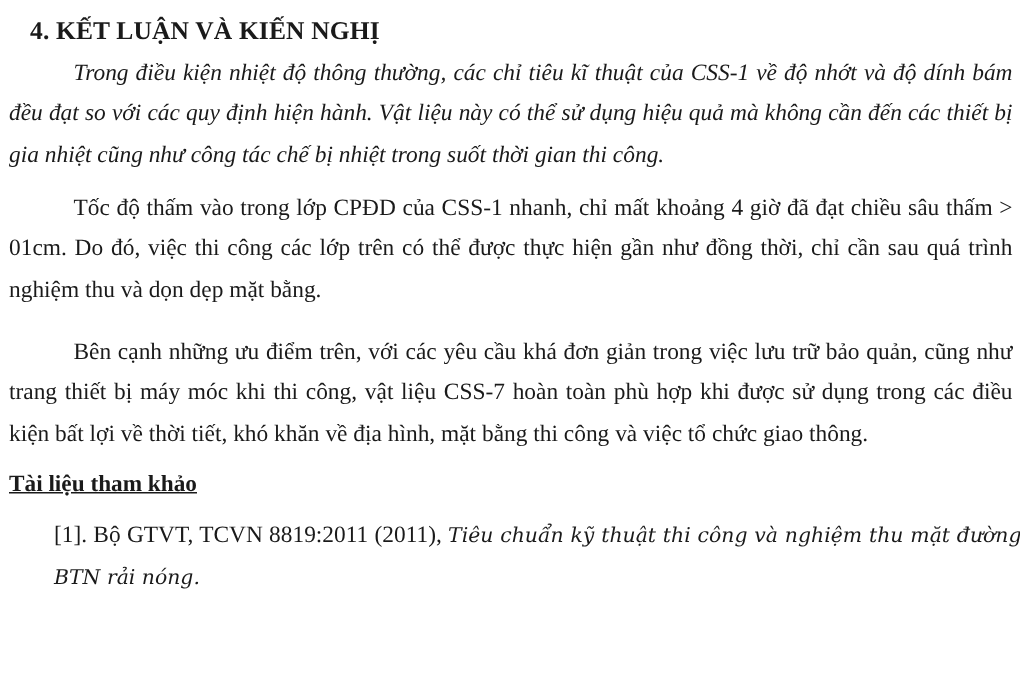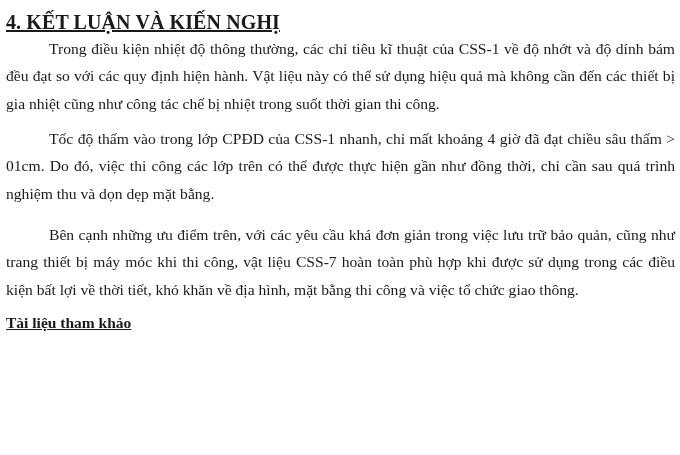--- a/index.html
+++ b/index.html
@@ -16,39 +16,38 @@
       color: #1a1a1a;
     }
     .page {
       position: absolute;
       left: 6px;
       top: 0;
       width: 669px;
     }
     .section-heading {
       position: absolute;
-      left: 0;
+      left: 14px;
       top: 11px;
-      font-size: 20px;
+      font-size: 17px;
       font-weight: bold;
       white-space: nowrap;
       letter-spacing: 0.1px;
-      text-decoration: underline;
     }
     .para {
       position: absolute;
       left: 0;
       width: 669px;
       font-size: 15.6px;
       line-height: 27.3px;
       text-align: justify;
       text-indent: 43px;
       margin: 0;
     }
-    .para-1 { top: 35px; }
+    .para-1 { top: 35px; font-style: italic; }
     .para-2 { top: 125px; }
     .para-3 { top: 221px; }
     .refs-heading {
       position: absolute;
       left: 0;
       top: 314px;
       font-size: 15.5px;
       font-weight: bold;
       white-space: nowrap;
       text-decoration: underline;
@@ -83,15 +82,18 @@
 
   <p class="para para-1">Trong điều kiện nhiệt độ thông thường, các chỉ tiêu kĩ thuật của CSS-1 về độ nhớt và độ dính bám đều đạt so với các quy định hiện hành. Vật liệu này có thể sử dụng hiệu quả mà không cần đến các thiết bị gia nhiệt cũng như công tác chế bị nhiệt trong suốt thời gian thi công.</p>
 
   <p class="para para-2">Tốc độ thấm vào trong lớp CPĐD của CSS-1 nhanh, chỉ mất khoảng 4 giờ đã đạt chiều sâu thấm &gt; 01cm. Do đó, việc thi công các lớp trên có thể được thực hiện gần như đồng thời, chỉ cần sau quá trình nghiệm thu và dọn dẹp mặt bằng.</p>
 
   <p class="para para-3">Bên cạnh những ưu điểm trên, với các yêu cầu khá đơn giản trong việc lưu trữ bảo quản, cũng như trang thiết bị máy móc khi thi công, vật liệu CSS-7 hoàn toàn phù hợp khi được sử dụng trong các điều kiện bất lợi về thời tiết, khó khăn về địa hình, mặt bằng thi công và việc tổ chức giao thông.</p>
 
   <div class="refs-heading">Tài liệu tham khảo</div>
 
   <ul class="refs">
+    <li class="ref-item">
+      <span>[1]. Bộ GTVT, TCVN 8819:2011 (2011), </span><span class="ref-title">Tiêu chuẩn kỹ thuật thi công và nghiệm thu mặt đường BTN rải nóng.</span>
+    </li>
   </ul>
 
 </div>
 
 </body></html>

